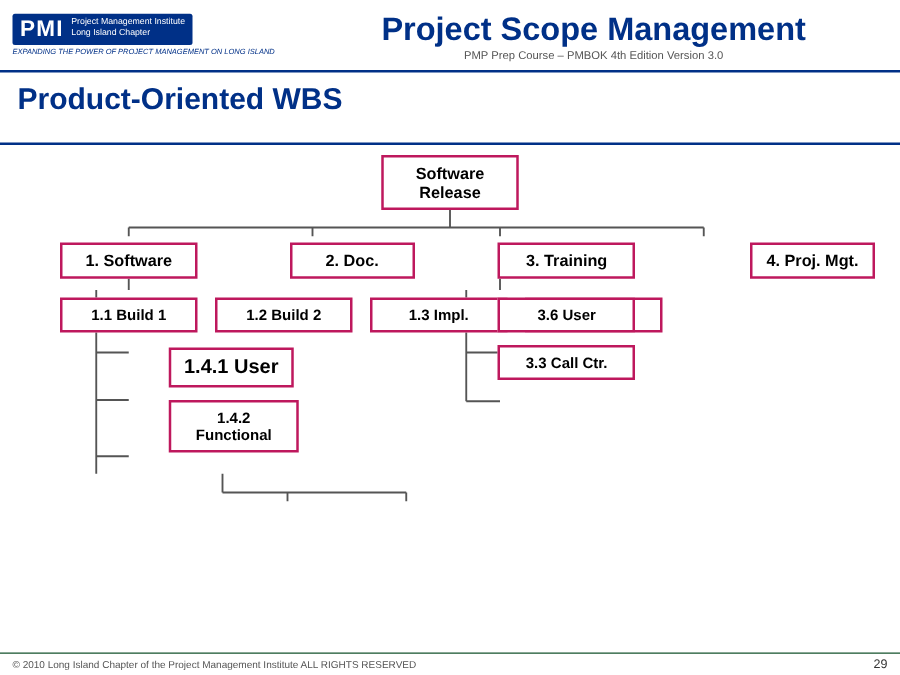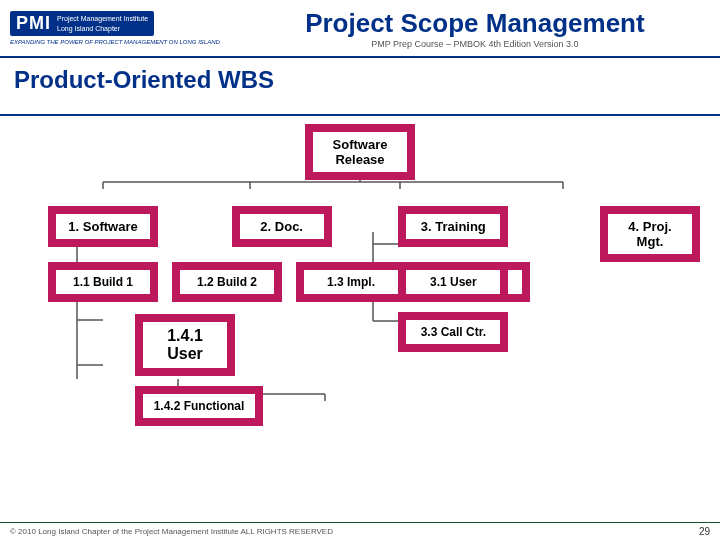--- a/index.html
+++ b/index.html
@@ -23,21 +23,21 @@
     }
     .logo-area {
       display: flex;
       flex-direction: column;
       align-items: flex-start;
       margin-right: 20px;
       min-width: 180px;
     }
     .logo-box {
       display: flex;
-      align-items: center;
+      align-items: flex-start;
       background: #003087;
       padding: 2px 6px;
       border-radius: 2px;
     }
     .logo-pmi {
       color: white;
       font-weight: bold;
       font-size: 18px;
       letter-spacing: 1px;
       margin-right: 6px;
@@ -82,21 +82,21 @@
 
     
     .wbs-area {
       padding: 8px 10px;
       position: relative;
     }
 
     
     .node {
       background: #fff;
-      border: 8px solid #be185d;
+      border: 2px solid #be185d;
       padding: 5px 10px;
       text-align: center;
       font-size: 13px;
       font-weight: bold;
       display: inline-block;
       min-width: 90px;
     }
 
     
     .wbs-container {
@@ -205,32 +205,32 @@
         <div class="node node-l1" style="width:110px;margin-left:33px;">1. Software</div>
         <div style="margin-top:15px;display:flex;flex-direction:row;gap:14px;margin-left:33px;">
           <div class="node node-l2" style="width:110px;">1.1 Build 1</div>
           <div class="node node-l2" style="width:110px;">1.2 Build 2</div>
           <div class="node node-l2" style="width:110px;">1.3 Impl.</div>
           <div class="node node-l2" style="width:110px;">1.4 Testing</div>
         </div>
 
         <div style="margin-top:12px;display:flex;flex-direction:column;gap:10px;margin-left:120px;">
           <div class="node node-l2" style="width:100px;font-size:16px;">1.4.1 User</div>
-          <div class="node node-l2" style="width:128px;font-size:12px;">1.4.2 Functional</div>
+          <div class="node node-l2" style="width:104px;font-size:12px;">1.4.2 Functional</div>
         </div>
       </div>
 
       <div style="display:flex;flex-direction:column;align-items:center;width:100px;">
         <div class="node node-l1" style="width:90px;">2. Doc.</div>
       </div>
 
       <div style="display:flex;flex-direction:column;align-items:flex-start;width:170px;">
         <div class="node node-l1" style="width:110px;margin-left:20px;">3. Training</div>
         <div style="margin-top:15px;display:flex;flex-direction:column;gap:10px;margin-left:20px;">
-          <div class="node node-l2" style="width:110px;">3.1 User</div>
+          <div class="node node-l2" style="width:110px;">3.6 User</div>
           <div class="node node-l2" style="width:110px;">3.3 Call Ctr.</div>
         </div>
       </div>
 
       <div style="display:flex;flex-direction:column;align-items:center;width:110px;">
         <div class="node node-l1" style="width:100px;">4. Proj. Mgt.</div>
       </div>
 
     </div>
 

